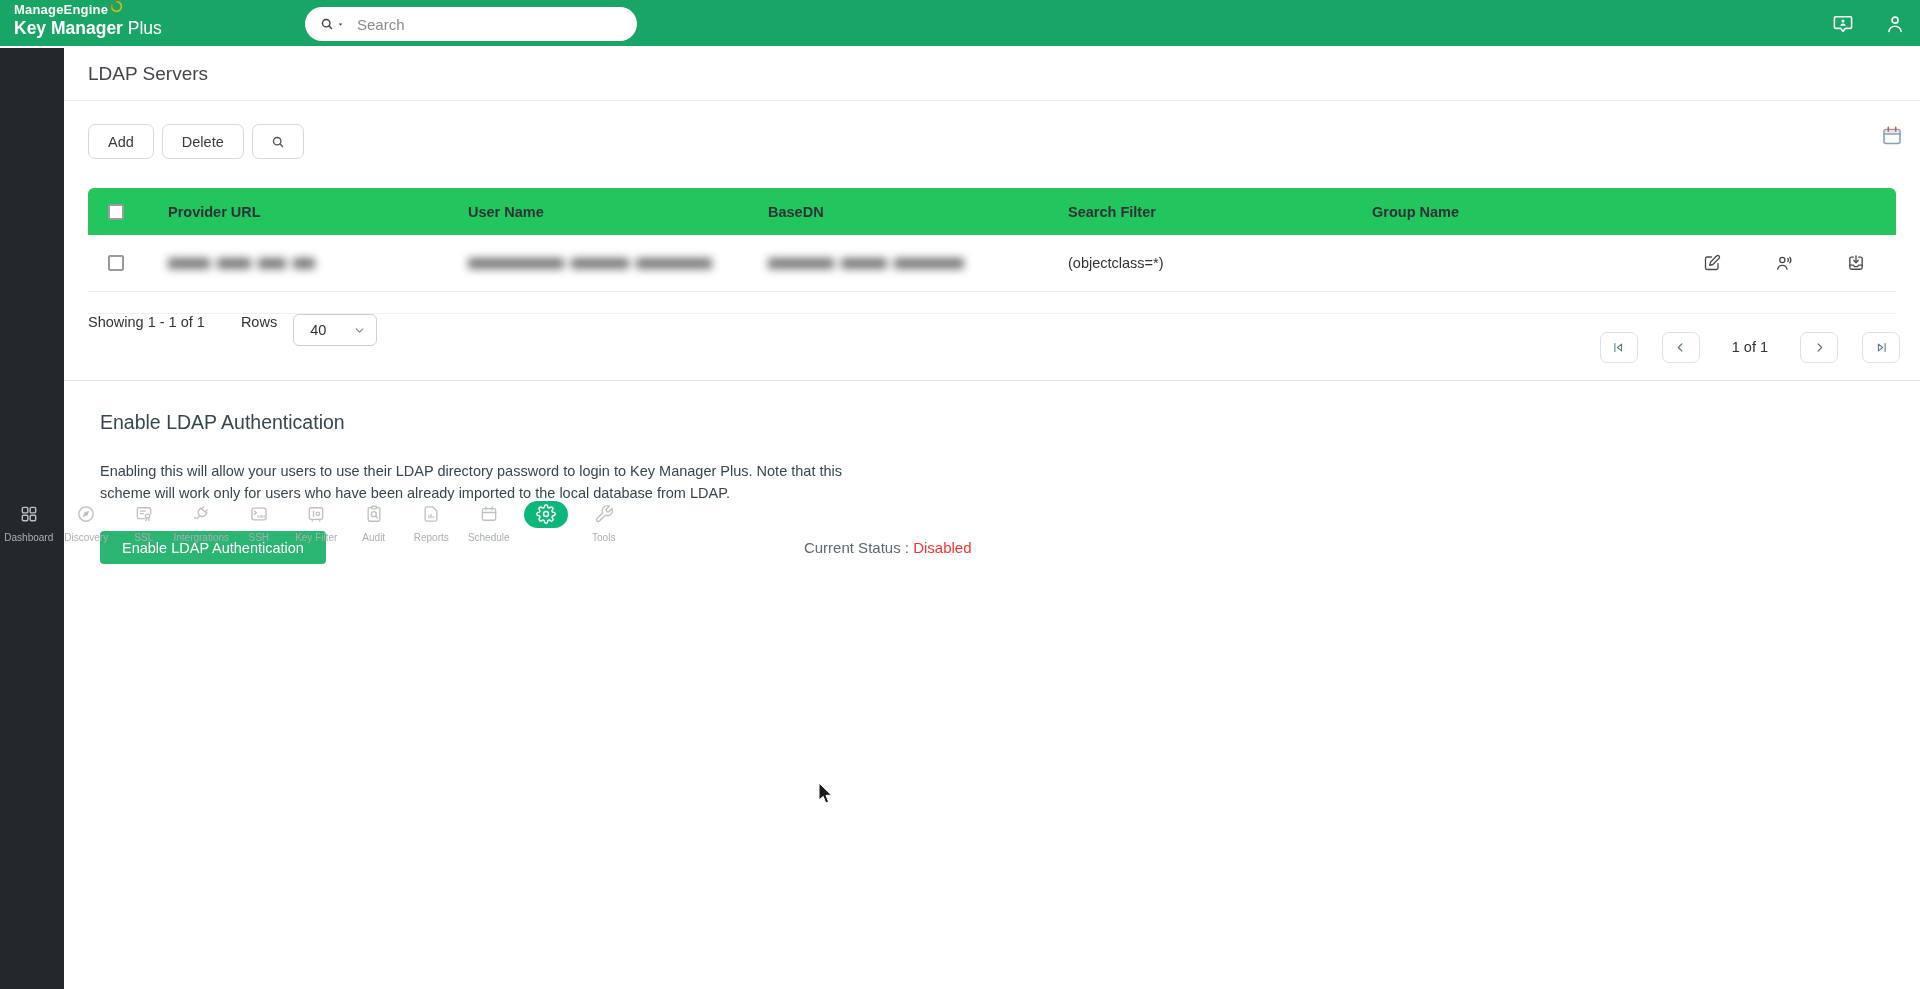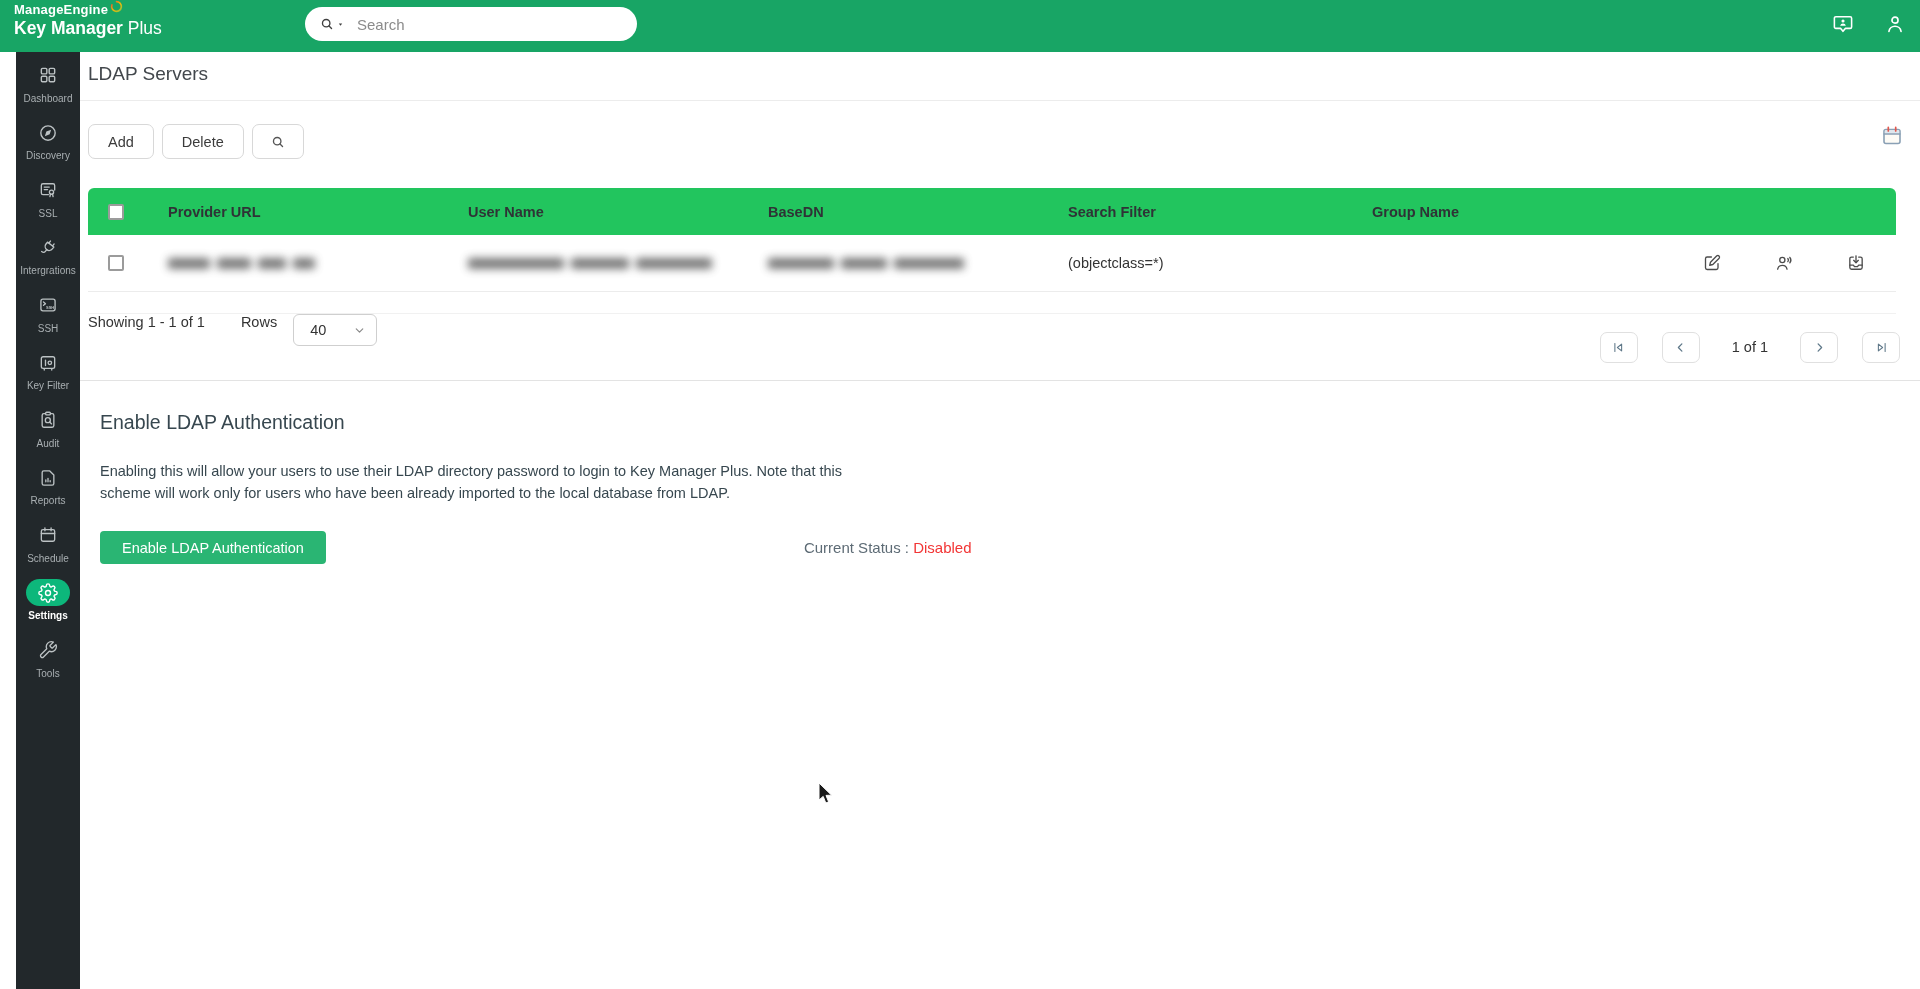--- a/index.html
+++ b/index.html
@@ -4,39 +4,39 @@
 <style>
   * { margin:0; padding:0; box-sizing:border-box; }
   html,body { width:1920px; height:989px; overflow:hidden; background:#fff;
     font-family:"Liberation Sans", sans-serif; }
   body{ position:relative;
     --header-green:#18a565; --active-green:#0db77b; --button-green:#2ab573;
     --sidebar-bg:#22282b; --status-red:#f23535; }
   .ic{ width:100%; height:100%; display:block; }
 
   
-  .app-header{ position:absolute; top:0; left:0; width:1920px; height:52px; background:var(--header-green); z-index:5; }
+  .app-header{ position:absolute; top:0; left:0; width:1920px; height:46px; background:var(--header-green); z-index:5; }
   .brand{ position:absolute; left:14px; top:3px; color:#fff; line-height:1.15; cursor:pointer; }
   .brand-top{ font-size:13px; font-weight:700; letter-spacing:.2px; display:flex; align-items:flex-start; gap:2px; }
   .brand-swirl{ width:13px; height:13px; margin-top:-3px; }
   .brand-bottom{ font-size:17.5px; }
   .brand-bottom .b{ font-weight:700; } .brand-bottom .l{ font-weight:400;margin-top:8px; }
   .hdr-search{ position:absolute; left:305px; top:7px; width:332px; height:34px; background:#fff; border-radius:17px;
     display:flex; align-items:center; padding:0 12px 0 14px; }
   .hdr-search .mag{ width:16px; height:16px; color:#3f3f3f; flex:0 0 auto; }
   .hdr-search .tri{ width:9px; height:9px; color:#3f3f3f; margin-left:1px; flex:0 0 auto; }
   .hdr-search input{ border:none; outline:none; flex:1; margin-left:12px; font-size:15px; color:#333;
     font-family:"Liberation Sans",sans-serif; background:transparent; }
   .hdr-search input::placeholder{ color:#8b8b8b; }
   .hdr-icons{ position:absolute; right:14px; top:0; height:48px; display:flex; align-items:center; gap:30px; color:#fff; }
   .hdr-icon{ width:22px; height:22px; cursor:pointer; }
 
   
-  .sidebar{ position:absolute; left:16px; top:48px; bottom:0; width:64px; background:var(--sidebar-bg); padding-top:6px;
-    display:flex; flex-direction:column; z-index:4; }
+  .sidebar{ position:absolute; left:0; top:48px; bottom:0; width:64px; background:var(--sidebar-bg); padding-top:6px;
+    display:flex; flex-direction:row; z-index:4; }
   .side-item{ flex:0 0 57.5px; display:flex; flex-direction:column; align-items:center; justify-content:center; gap:4px;
     cursor:pointer; color:#bcc2c4; }
   .side-item .iconwrap{ width:44px; height:27px; display:flex; align-items:center; justify-content:center; border-radius:14px; }
   .side-item .iconwrap .ic{ width:20px; height:20px; }
   .side-item .lbl{ font-size:10px; color:#a9afb2; white-space:nowrap; }
   .side-item.active .iconwrap{ background:var(--active-green); color:#fff; }
   .side-item.active .lbl{ color:#fff; font-weight:700; }
 
   
   .main{ position:absolute; left:64px; top:48px; right:0; bottom:0; background:#fff; }

